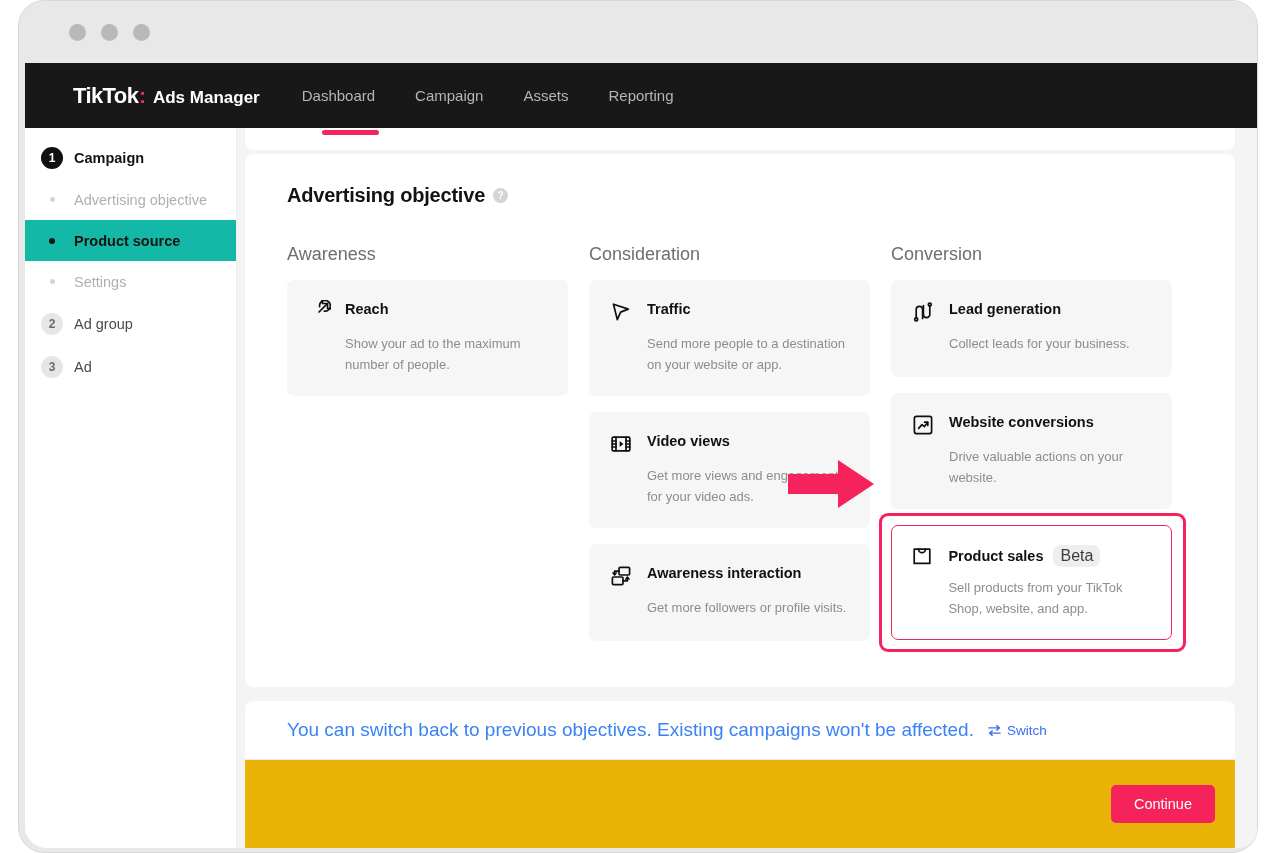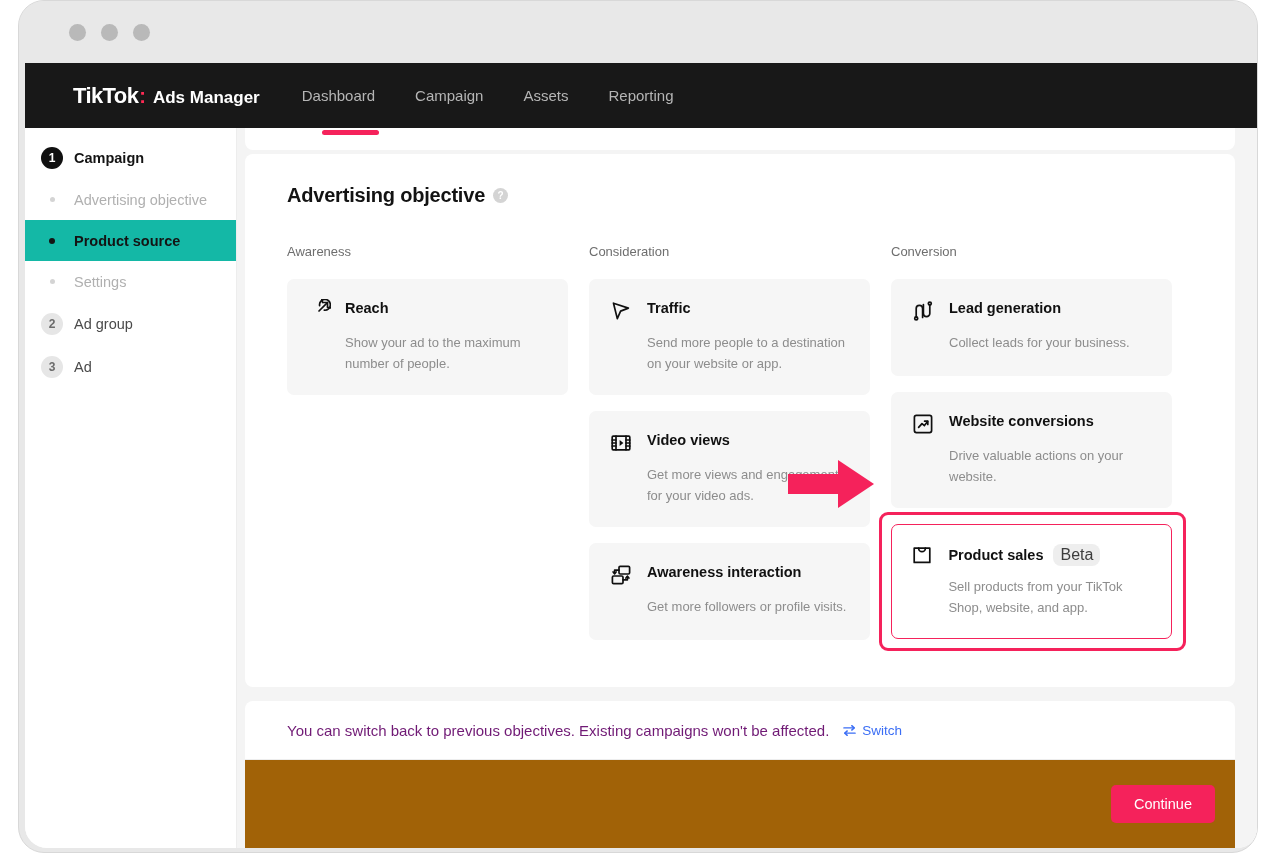--- a/index.html
+++ b/index.html
@@ -236,23 +236,23 @@
     flex: none;
   }
 
   
   #columns {
     display: flex;
     gap: 21px;
   }
   .objcol { width: 281px; flex: none; }
   .col-head {
-    font-size: 13px;
+    font-size: 18px;
     color: #6e6e6e;
-    margin-bottom: 20px;
+    margin-bottom: 15px;
   }
 
   .obj-card {
     position: relative;
     background: #f6f6f6;
     border-radius: 7px;
     padding: 19px 20px 21px 20px;
     margin-bottom: 16px;
     cursor: pointer;
     min-height: 97px;
@@ -335,40 +335,40 @@
     left: 8px; top: 573px;
     width: 990px;
     height: 58px;
     background: #ffffff;
     border-radius: 8px 8px 0 0;
     display: flex;
     align-items: center;
     padding-left: 42px;
   }
   #note-text {
-    font-size: 15px;
-    color: #701a75;
+    font-size: 19px;
+    color: #3b82f6;
   }
   #switch-link-wrap {
     display: flex;
     align-items: center;
     margin-left: 13px;
     cursor: pointer;
   }
   #switch-icon { width: 15px; height: 15px; color: #3b6ef5; margin-right: 5px; flex: none; }
   #switch-icon svg { display: block; width: 15px; height: 15px; }
   #switch-label { font-size: 13.5px; color: #3b6ef5; }
 
   
   #action-bar {
     position: absolute;
     left: 8px; top: 631px;
     width: 990px;
     height: 89px;
-    background: #a16207;
+    background: #eab308;
     border-top: 1px solid #ededed;
     display: flex;
     align-items: center;
     justify-content: flex-end;
     padding-right: 20px;
   }
   #continue-btn {
     background: #f5225b;
     color: #ffffff;
     font-size: 14.5px;

